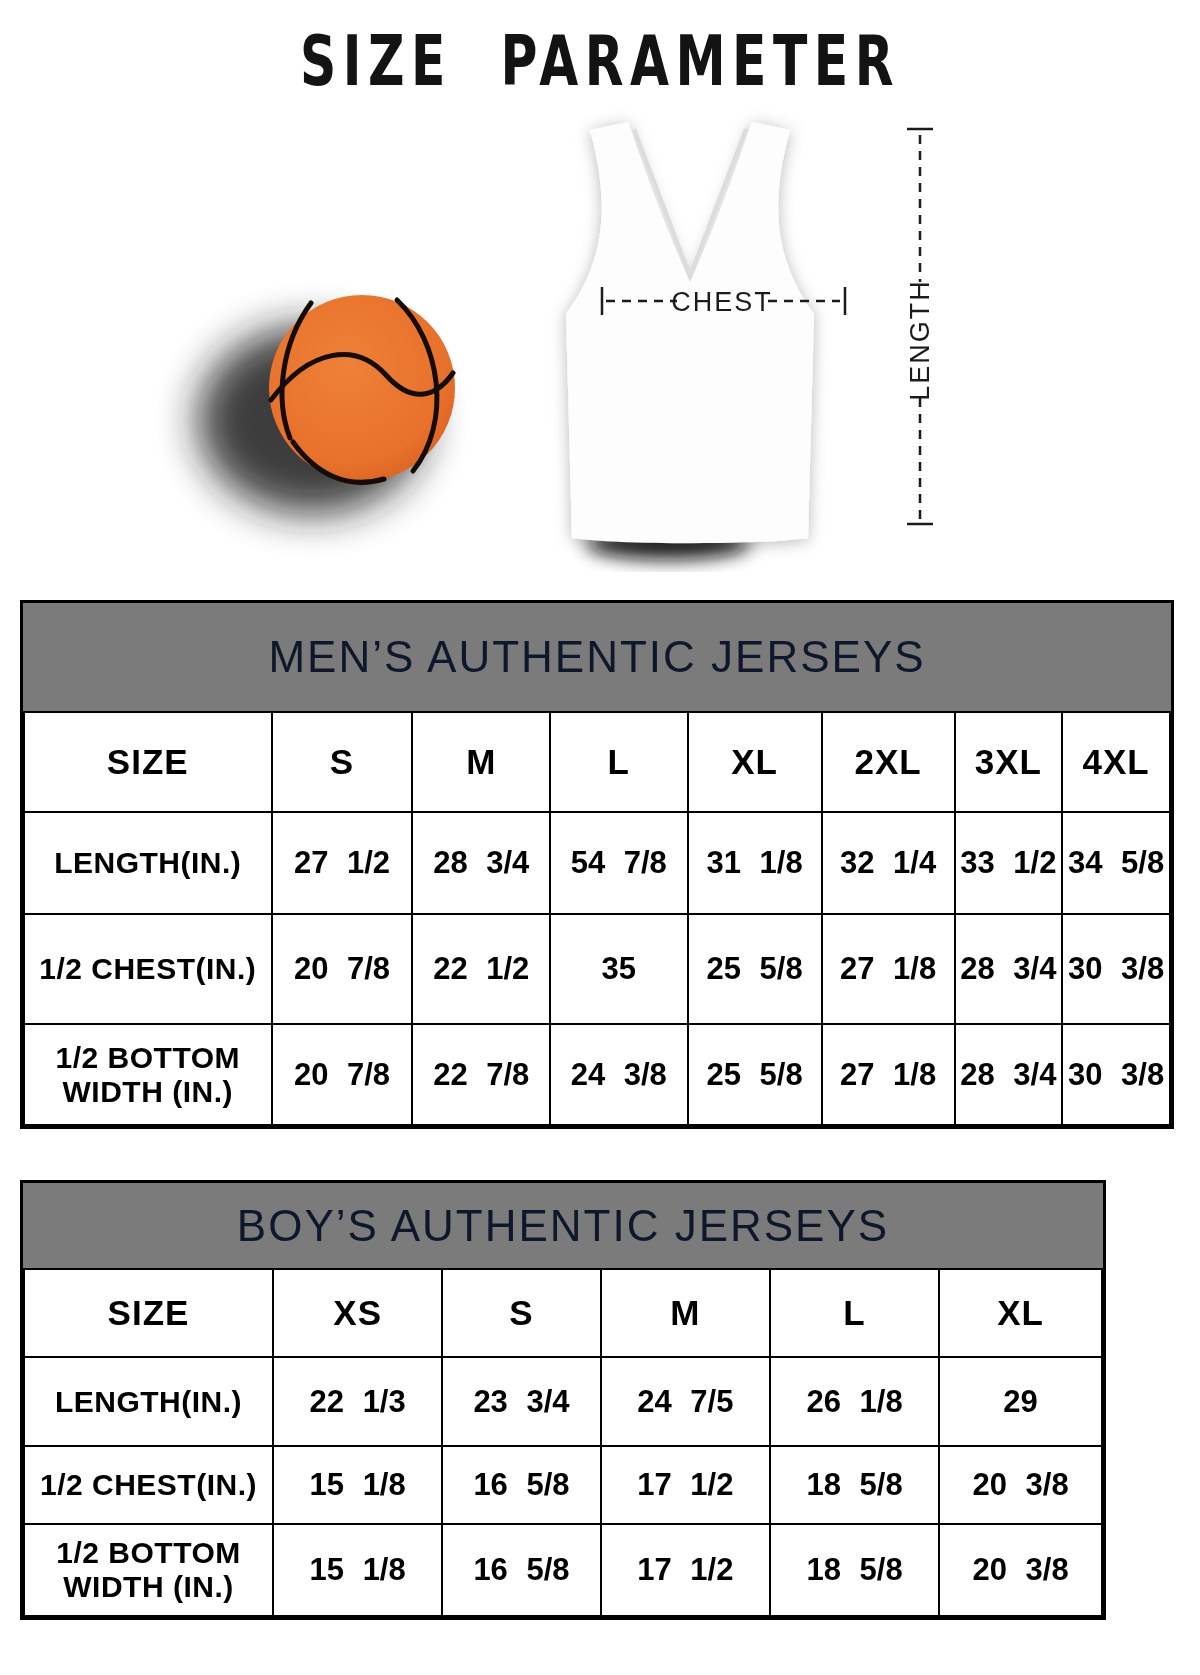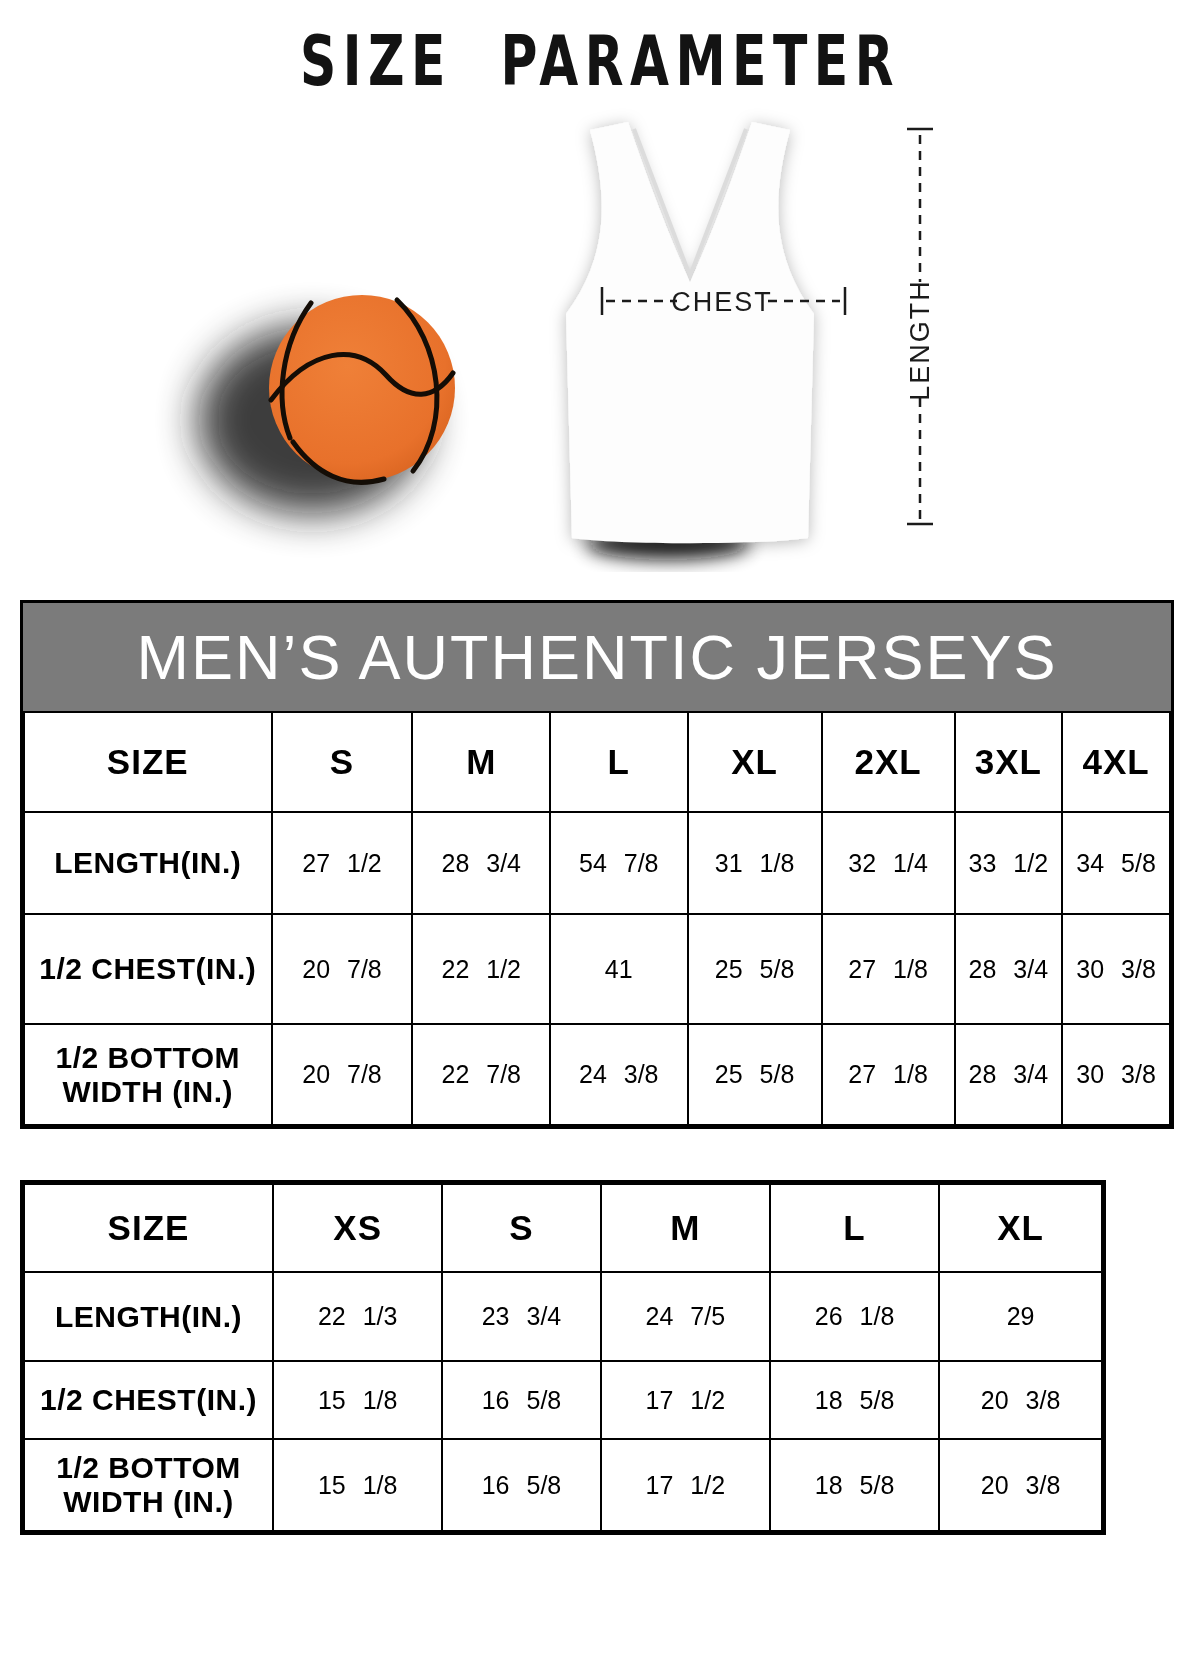--- a/index.html
+++ b/index.html
@@ -17,33 +17,33 @@
   
   .figure-svg{position:absolute;top:92px;left:0;}
   .annot-text{
     font-family:"Liberation Sans", sans-serif;font-size:27px;letter-spacing:2px;fill:#1b1b1b;
   }
   
   .size-table-wrap{position:absolute;left:20px;border:3px solid #000;box-sizing:border-box;background:#fff;}
   #mens-table-wrap{top:600px;width:1154px;}
   #boys-table-wrap{top:1180px;width:1086px;}
   .band{
-    background:#7b7b7b;color:#ffffff;text-align:center;
-    font-size:63px;letter-spacing:2px;font-weight:400;
+    background:#7b7b7b;color:#0f172a;text-align:center;
+    font-size:44px;letter-spacing:2px;font-weight:400;
     display:flex;align-items:center;justify-content:center;
   }
   #mens-table-wrap .band{height:108px;}
   #boys-table-wrap .band{height:85px;}
   table.size-grid{border-collapse:collapse;width:100%;table-layout:fixed;background:#fff;}
   table.size-grid th, table.size-grid td{
     border:2px solid #000;text-align:center;vertical-align:middle;padding:11px 4px;
   }
   table.size-grid thead th{font-size:35px;font-weight:600;letter-spacing:1px;}
   table.size-grid tbody th{font-size:30px;font-weight:600;letter-spacing:0.5px;}
-  table.size-grid tbody td{font-size:25px;font-weight:400;word-spacing:10px;}
+  table.size-grid tbody td{font-size:31px;font-weight:700;word-spacing:10px;}
   
   #mens-table-wrap thead tr{height:100px;}
   #mens-table-wrap tbody tr:nth-child(1){height:102px;}
   #mens-table-wrap tbody tr:nth-child(2){height:110px;}
   #mens-table-wrap tbody tr:nth-child(3){height:101px;}
   #boys-table-wrap thead tr{height:88px;}
   #boys-table-wrap tbody tr:nth-child(1){height:89px;}
   #boys-table-wrap tbody tr:nth-child(2){height:78px;}
   #boys-table-wrap tbody tr:nth-child(3){height:83px;}
 </style>
@@ -147,41 +147,42 @@
           <td>54 7/8</td>
           <td>31 1/8</td>
           <td>32 1/4</td>
           <td>33 1/2</td>
           <td>34 5/8</td>
         </tr>
         <tr>
           <th>1/2 CHEST(IN.)</th>
           <td>20 7/8</td>
           <td>22 1/2</td>
-          <td>41</td>
+          <td>35</td>
           <td>25 5/8</td>
           <td>27 1/8</td>
           <td>28 3/4</td>
           <td>30 3/8</td>
         </tr>
         <tr>
           <th>1/2 BOTTOM WIDTH (IN.)</th>
           <td>20 7/8</td>
           <td>22 7/8</td>
           <td>24 3/8</td>
           <td>25 5/8</td>
           <td>27 1/8</td>
           <td>28 3/4</td>
           <td>30 3/8</td>
         </tr>
       </tbody>
     </table>
 </section>
 
 <section id="boys-table-wrap" class="size-table-wrap">
+  <div class="band">BOY’S AUTHENTIC JERSEYS</div>
   <table class="size-grid">
       <colgroup>
         <col style="width: 23.1%;">
         <col style="width: 15.7%;">
         <col style="width: 14.7%;">
         <col style="width: 15.7%;">
         <col style="width: 15.7%;">
         <col style="width: 15.1%;">
       </colgroup>
       <thead>

